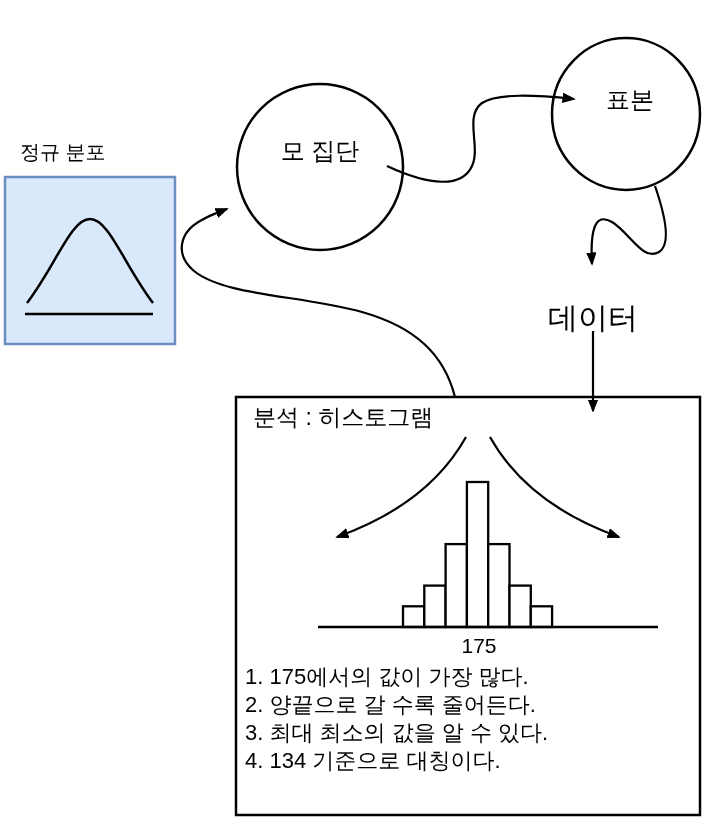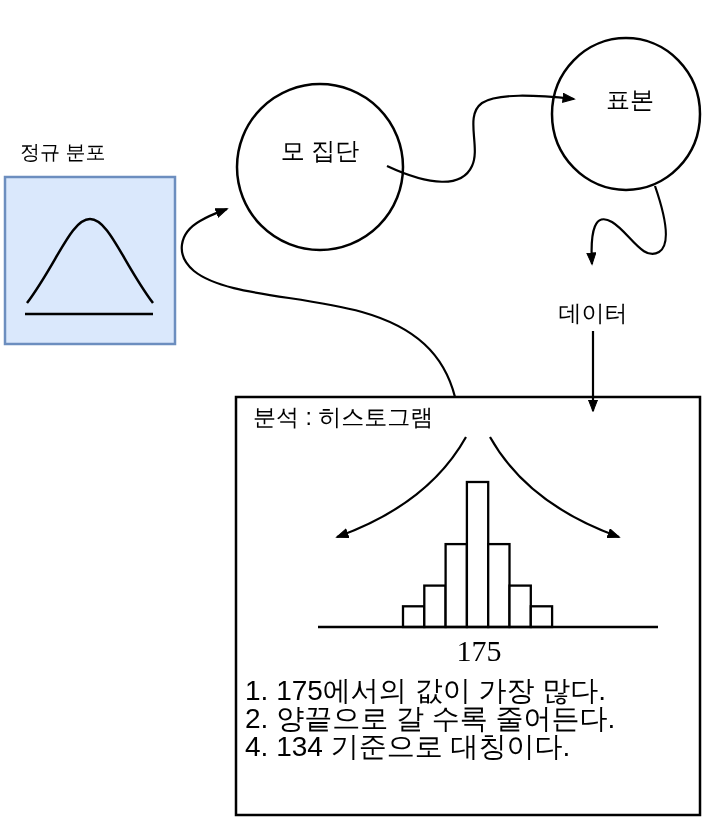--- a/index.html
+++ b/index.html
@@ -14,24 +14,24 @@
   #diagram-svg { position: absolute; left: 0; top: 0; }
   .shape { fill: #ffffff; stroke: #000000; stroke-width: 2.5; }
   .stroke-only { fill: none; stroke: #000000; stroke-width: 2.5; }
   .arrow { fill: none; stroke: #000000; stroke-width: 2.2; }
   .hist-bar { fill: #ffffff; stroke: #000000; stroke-width: 2.3; }
   .label { position: absolute; white-space: nowrap; }
   .label-center { text-align: center; }
   .normal-dist-label { left: 20px; top: 139px; font-size: 20px; }
   .population-label { left: 230px; top: 135px; width: 180px; font-size: 24px; line-height: 31px; }
   .sample-label { left: 540px; top: 83px; width: 180px; font-size: 24px; line-height: 34px; }
-  .data-label { left: 543px; top: 298px; width: 100px; font-size: 23px; }
+  .data-label { left: 543px; top: 298px; width: 100px; font-size: 30px; }
   .analysis-title { left: 253px; top: 402px; font-size: 23px; }
-  .hist-axis-label { left: 444px; top: 634px; width: 70px; font-size: 30px; font-family: Liberation Serif, serif; }
-  .notes { position: absolute; left: 245px; top: 677px; font-size: 28px; line-height: 28px; }
+  .hist-axis-label { left: 444px; top: 634px; width: 70px; font-size: 21px; }
+  .notes { position: absolute; left: 245px; top: 663px; font-size: 22px; line-height: 28px; }
 </style>
 </head>
 <body>
 
 <svg id="diagram-svg" width="728" height="839" viewBox="0 0 728 839">
   <defs>
     <marker id="arrow" markerUnits="userSpaceOnUse" markerWidth="14" markerHeight="12" refX="11.5" refY="5" orient="auto">
       <path d="M0.5,0.5 L12,5 L0.5,9.5 z" fill="#000000" stroke="#000000" stroke-width="1"></path>
     </marker>
   </defs>
@@ -76,14 +76,15 @@
 
 <div class="label label-center data-label">데이터</div>
 
 <div class="label analysis-title">분석 : 히스토그램</div>
 
 <div class="label label-center hist-axis-label">175</div>
 
 <div class="notes">
   <div>1. 175에서의 값이 가장 많다.</div>
   <div>2. 양끝으로 갈 수록 줄어든다.</div>
+  <div>3. 최대 최소의 값을 알 수 있다.</div>
   <div>4. 134 기준으로 대칭이다.</div>
 </div>
 
 </body></html>

